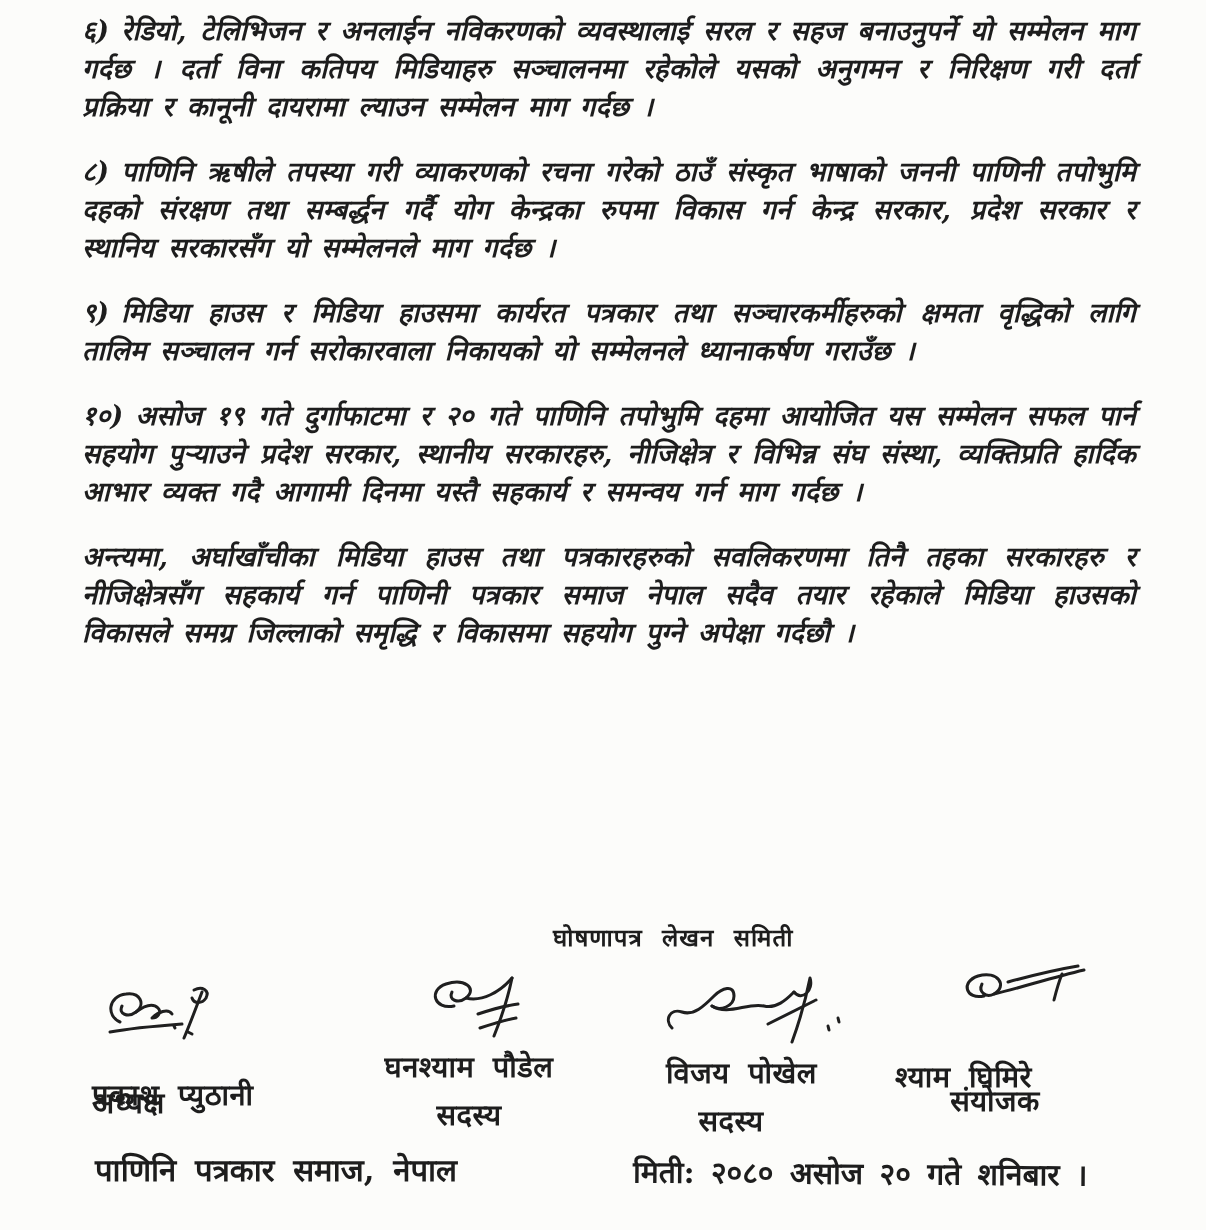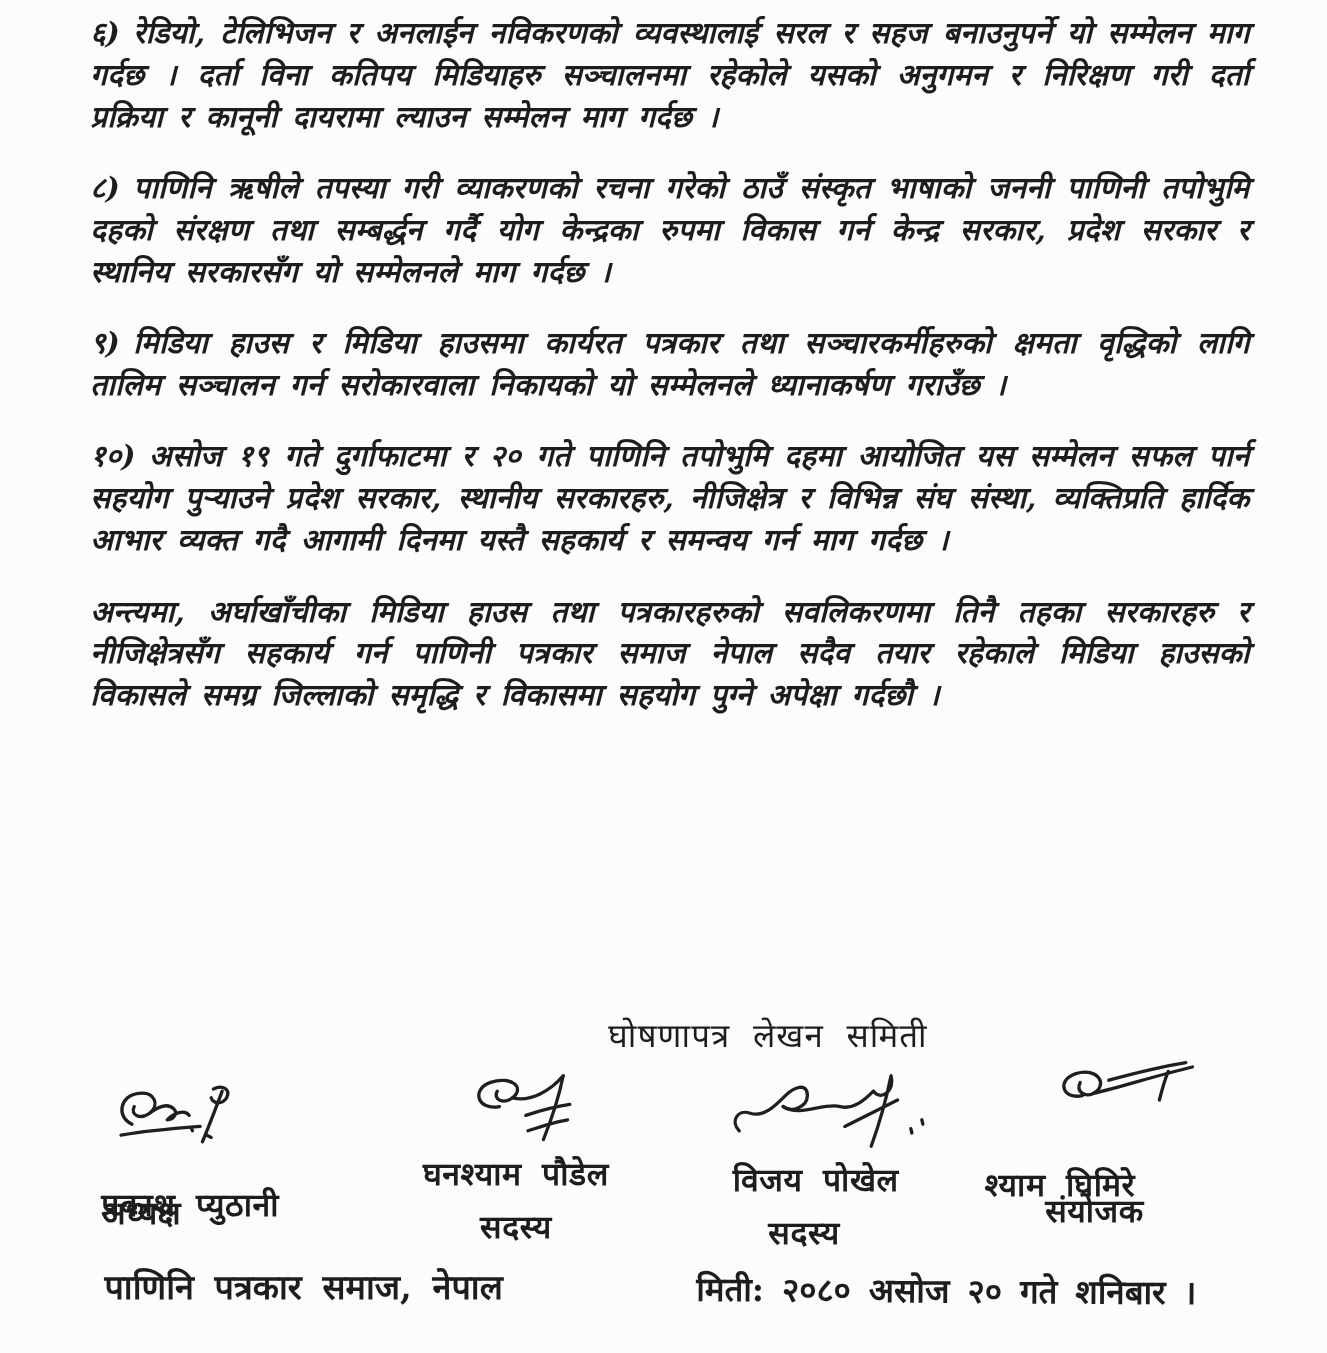--- a/index.html
+++ b/index.html
@@ -27,22 +27,22 @@
     word-spacing:4px;
     letter-spacing:0.2px;
     margin-bottom:27px;
     color:#1d1d1d;
   }
   .pnum { margin-right:12px; }
   .pnum:empty { margin-right:0; }
   .committee-heading {
     position:absolute;
     top:920px; left:553px;
-    font-size:30px;
-    font-weight:400;
+    font-size:24px;
+    font-weight:700;
     letter-spacing:1px;
     word-spacing:10px;
     white-space:nowrap;
   }
   .sig-name {
     position:absolute;
     font-size:29px;
     font-weight:700;
     white-space:nowrap;
     letter-spacing:0.5px;

